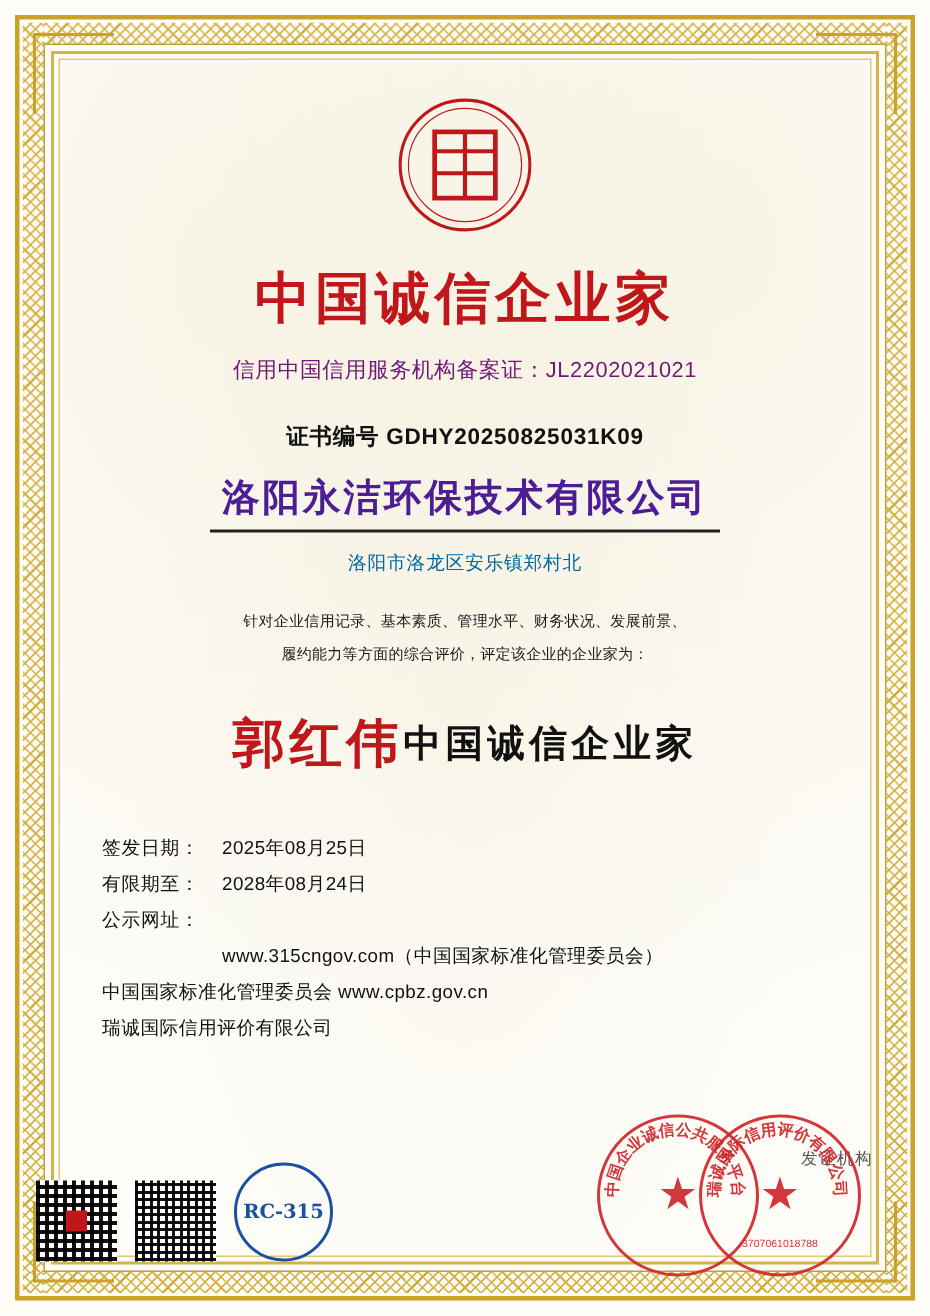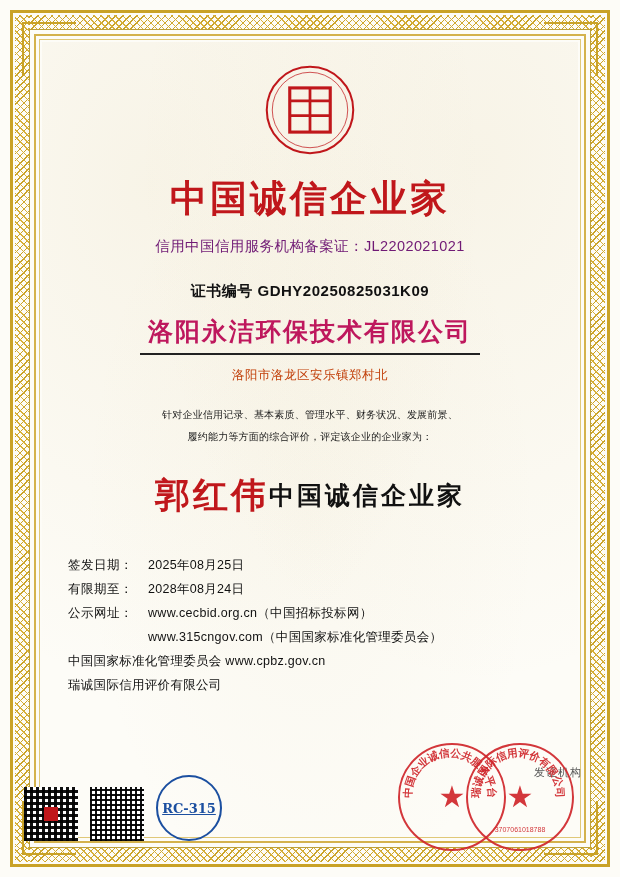--- a/index.html
+++ b/index.html
@@ -126,31 +126,31 @@
     margin-top: 13px;
     font-size: 13px;
     color: #222;
     letter-spacing: 2px;
   }
 
   .company {
     margin-top: 14px;
     font-size: 25px;
     font-weight: bold;
-    color: #be185d;
+    color: #4c1d95;
     letter-spacing: 2px;
     display: inline-block;
     border-bottom: 2px solid #222;
     padding: 0 8px 5px 8px;
   }
 
   .address {
     margin-top: 12px;
     font-size: 12.5px;
-    color: #c2410c;
+    color: #0369a1;
     letter-spacing: 0.5px;
   }
 
   .statement {
     margin: 20px auto 0 auto;
     width: 430px;
     font-size: 10px;
     line-height: 22px;
     color: #1a1a1a;
     text-align: center;
@@ -243,21 +243,20 @@
     height: 62px;
     border-radius: 50%;
     border: 2px solid #1b4fa0;
     color: #1b4fa0;
     font-size: 13px;
     font-weight: bold;
     display: flex;
     align-items: center;
     justify-content: center;
     font-family: "DejaVu Serif", "Liberation Serif", serif;
-    text-decoration: underline;
   }
 
   .seals {
     position: absolute;
     right: 24px;
     bottom: 4px;
     width: 250px;
     height: 108px;
   }
   .seal {
@@ -362,21 +361,20 @@
       <div class="drow">
         <span class="dlabel">签发日期：</span>
         <span class="dvalue">2025年08月25日</span>
       </div>
       <div class="drow">
         <span class="dlabel">有限期至：</span>
         <span class="dvalue">2028年08月24日</span>
       </div>
       <div class="drow">
         <span class="dlabel">公示网址：</span>
-        <span class="dvalue">www.cecbid.org.cn（中国招标投标网）</span>
       </div>
       <div class="drow">
         <span class="dvalue indent">www.315cngov.com（中国国家标准化管理委员会）</span>
       </div>
       <div class="drow">
         <span class="dvalue">中国国家标准化管理委员会 www.cpbz.gov.cn</span>
       </div>
       <div class="drow">
         <span class="dvalue">瑞诚国际信用评价有限公司</span>
       </div>

